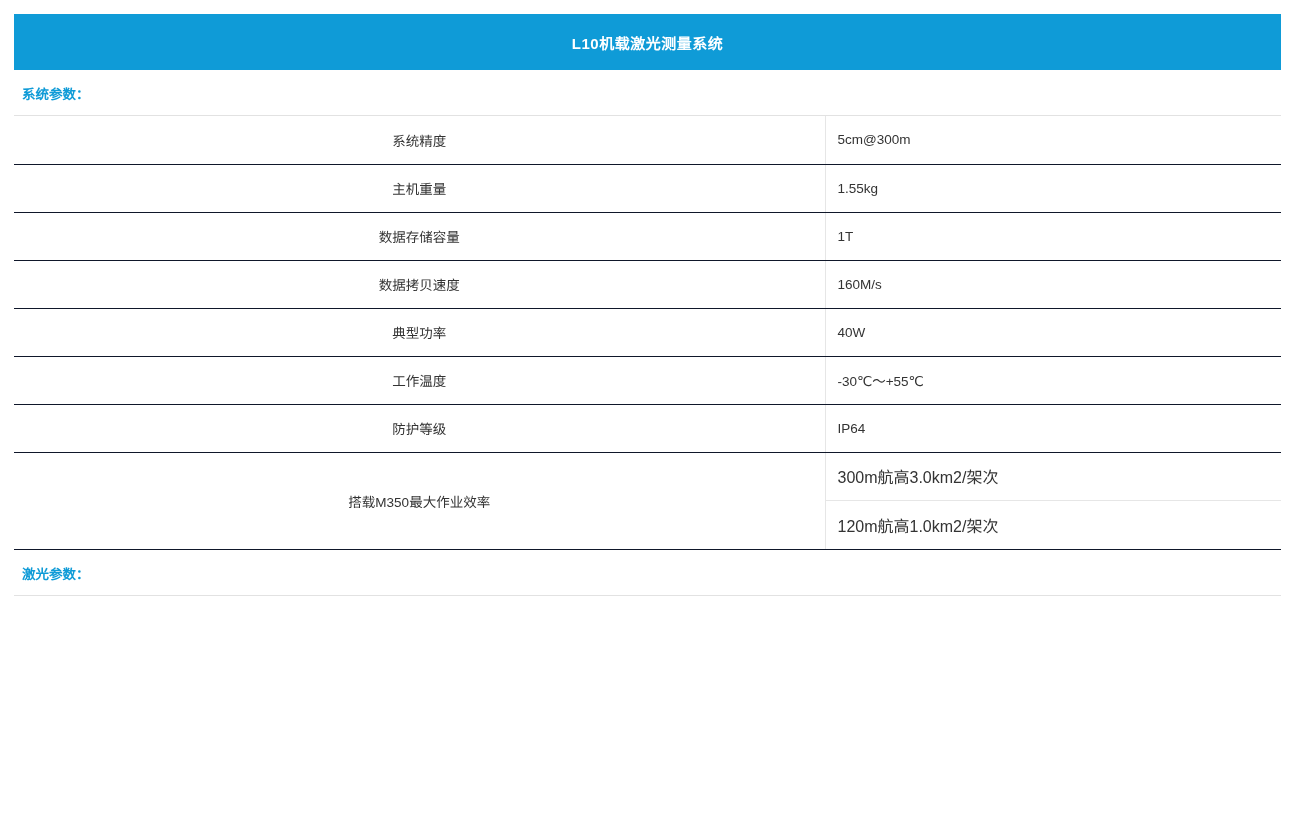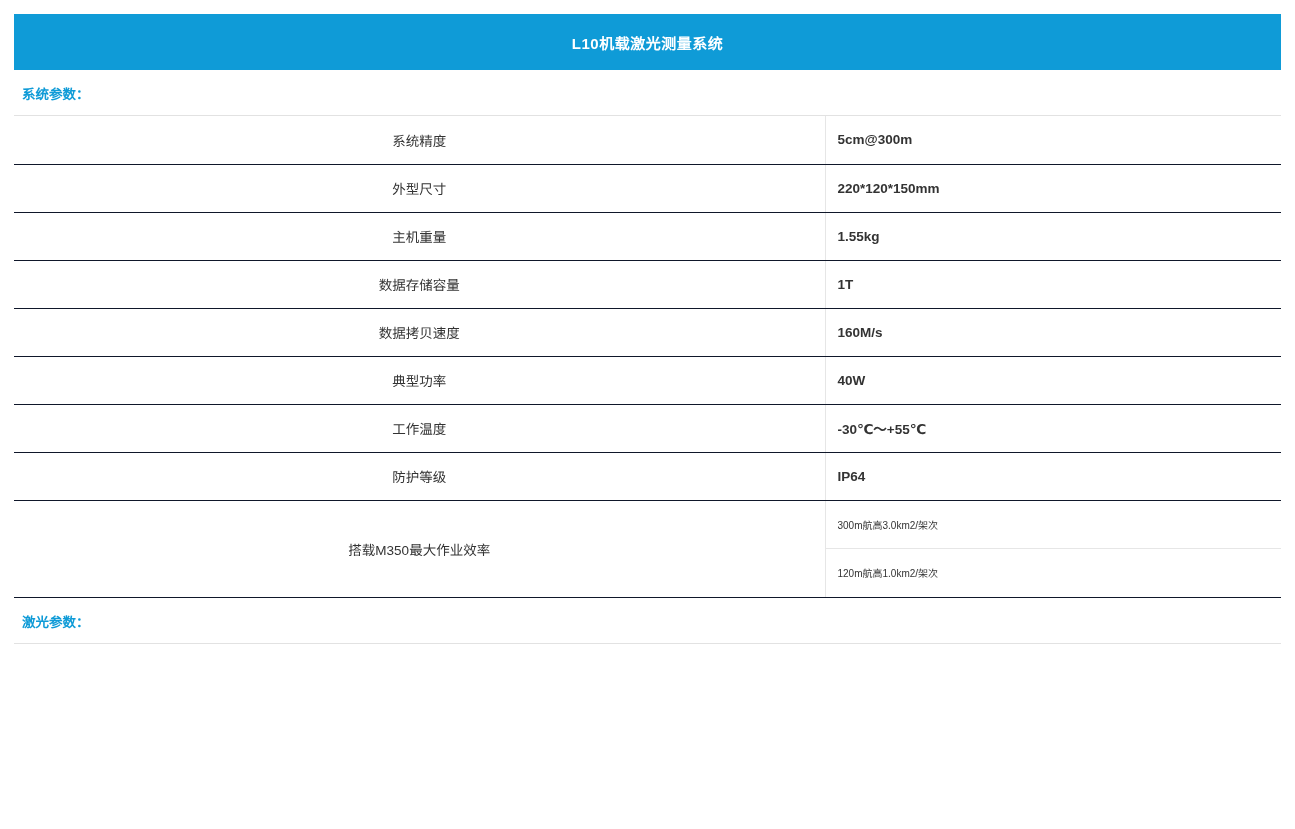--- a/index.html
+++ b/index.html
@@ -52,32 +52,31 @@
   td.label {
     width: 811px;
     text-align: center;
     border-right: 1px solid #e6e6e6;
     padding: 0 10px;
     box-sizing: border-box;
   }
   td.value {
     padding-left: 12px;
     box-sizing: border-box;
-    font-weight: bold;
   }
   td.value-stack {
     padding: 0;
   }
   .stack-row {
     height: 48px;
     display: flex;
     align-items: center;
     padding-left: 12px;
     box-sizing: border-box;
-    font-size: 10px;
+    font-size: 16px;
   }
   .stack-row.divided {
     border-bottom: 1px solid #e6e6e6;
   }
   td.label.tall {
     height: 96px;
   }
 </style>
 </head>
 <body>
@@ -85,24 +84,20 @@
 <div class="sheet">
 
   <div class="title-bar">L10机载激光测量系统</div>
 
   <div class="section-head">系统参数：</div>
   <table class="spec">
     <tbody>
       <tr>
         <td class="label">系统精度</td>
         <td class="value">5cm@300m</td>
-      </tr>
-      <tr>
-        <td class="label">外型尺寸</td>
-        <td class="value">220*120*150mm</td>
       </tr>
       <tr>
         <td class="label">主机重量</td>
         <td class="value">1.55kg</td>
       </tr>
       <tr>
         <td class="label">数据存储容量</td>
         <td class="value">1T</td>
       </tr>
       <tr>

